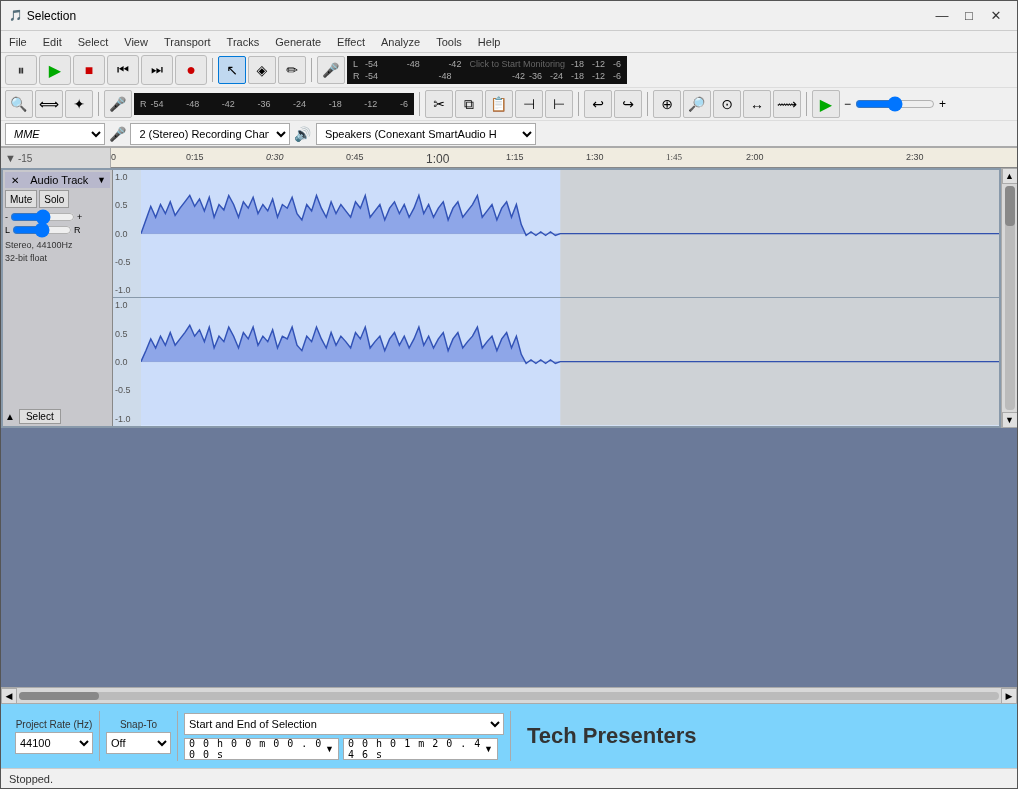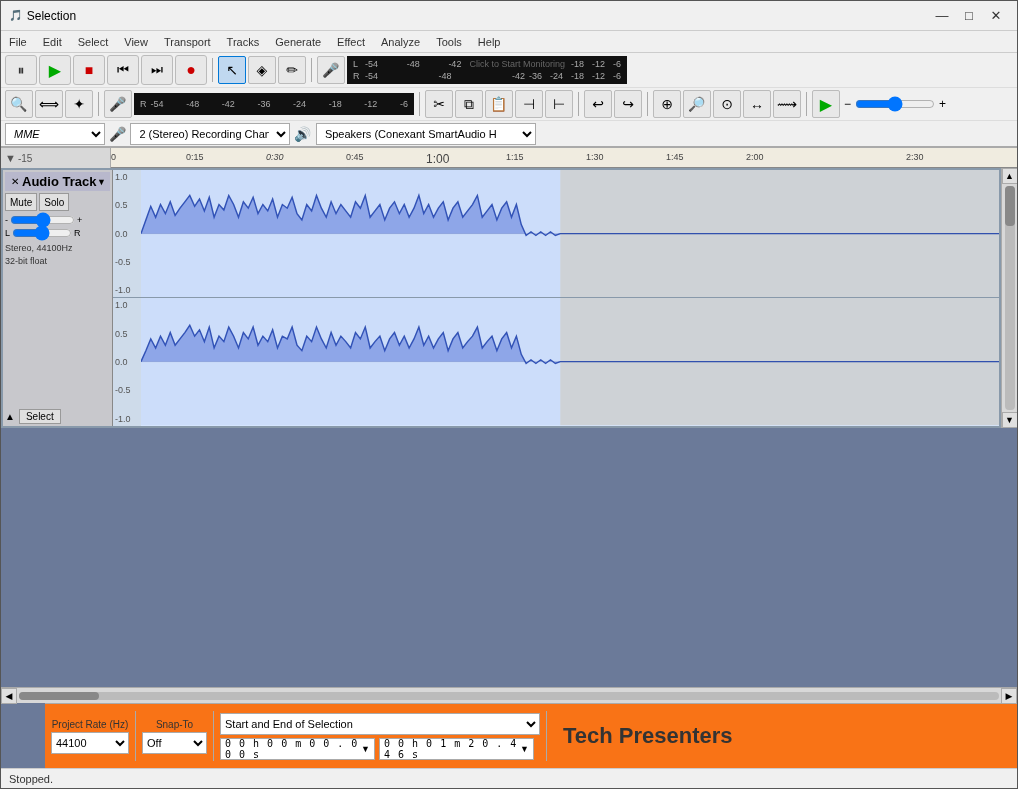--- a/index.html
+++ b/index.html
@@ -208,39 +208,39 @@
       </div>
       <div class="timeline-ruler" style="position:relative; overflow:hidden;">
 
         <div style="position:absolute; left:0; top:4px; font-size:9px; color:#444;">0</div>
         <div style="position:absolute; left:75px; top:4px; font-size:9px; color:#444;">0:15</div>
         <div style="position:absolute; left:155px; top:4px; font-size:9px; color:#444;font-style:italic;">0:30</div>
         <div style="position:absolute; left:235px; top:4px; font-size:9px; color:#444;">0:45</div>
         <div style="position:absolute; left:315px; top:4px; font-size:12px; color:#444;">1:00</div>
         <div style="position:absolute; left:395px; top:4px; font-size:9px; color:#444;">1:15</div>
         <div style="position:absolute; left:475px; top:4px; font-size:9px; color:#444;">1:30</div>
-        <div style="position:absolute; left:555px; top:4px; font-size:9px; color:#444;">1:45</div>
+        <div style="position:absolute; left:555px; top:4px; font-size:9px; color:#444;font-family:Liberation Serif, serif;">1:45</div>
         <div style="position:absolute; left:635px; top:4px; font-size:9px; color:#444;">2:00</div>
         <div style="position:absolute; left:715px; top:21px; font-size:9px; color:#444;">2:15</div>
         <div style="position:absolute; left:795px; top:4px; font-size:9px; color:#444;">2:30</div>
       </div>
     </div>
 
     <div style="display:flex; flex:1; overflow:hidden;">
 
       <div style="display:flex; flex:1; position:relative;">
 
         <div style="display:flex; flex-direction:column; flex:1; border: 2px solid #8899aa; background:#e8f0ff;">
 
           <div style="display:flex; flex:1;">
 
             <div class="track-controls" style="width:110px; min-width:110px; background:#c8c8cc; border-right:1px solid #888; display:flex; flex-direction:column; padding:2px;">
               <div style="display:flex; align-items:center; justify-content:space-between; background:#b8b8cc; padding:2px 4px; font-size:11px; font-weight:bold;">
                 <button style="font-size:10px; background:none; border:none; cursor:pointer; padding:0 2px;">✕</button>
-                <span style="font-size:13px; font-weight:bold;">Audio Track</span>
+                <span style="font-size:11px; font-weight:normal;">Audio Track</span>
                 <span class="track-dropdown">▼</span>
               </div>
               <div style="display:flex; gap:2px; margin-top:2px;">
                 <button class="track-btn">Mute</button>
                 <button class="track-btn">Solo</button>
               </div>
               <div style="display:flex; align-items:center; font-size:9px; margin-top:3px; gap:2px;">
                 <span>-</span>
                 <input type="range" style="width: 65px; height: 12px;" min="0" max="100" value="50">
                 <span>+</span>
@@ -343,21 +343,21 @@
     <div style="flex:1; background:#6b7a99; min-height:170px;"></div>
 
     <div style="height:16px; background:#d8d8d8; border-top:1px solid #aaa; display:flex; align-items:center;">
       <button style="width:16px; height:16px; font-size:9px; background:#e0e0e0; border:1px solid #aaa; cursor:pointer; display:flex; align-items:center; justify-content:center;">◀</button>
       <div style="flex:1; height:8px; background:#bbb; border-radius:4px; margin:0 2px; position:relative;">
         <div style="position:absolute; left:0; top:0; width:80px; height:8px; background:#888; border-radius:4px; cursor:pointer;"></div>
       </div>
       <button style="width:16px; height:16px; font-size:9px; background:#e0e0e0; border:1px solid #aaa; cursor:pointer; display:flex; align-items:center; justify-content:center;">▶</button>
     </div>
 
-    <div class="bottom-bar" style="background:#f97316; border-top:1px solid #aaa; height:65px; display:flex; align-items:center; padding:4px 6px; gap:6px;margin-left:44px;">
+    <div class="bottom-bar" style="background:#7dd3fc; border-top:1px solid #aaa; height:65px; display:flex; align-items:center; padding:4px 14px; gap:6px;">
 
       <div style="display:flex; flex-direction:column; align-items:center; min-width:78px;">
         <span style="font-size:10px; color:#333;">Project Rate (Hz)</span>
         <select style="height:22px; font-size:11px; border:1px solid #aaa; background:white; width:100%; margin-top:2px;">
           <option>44100</option>
         </select>
       </div>
 
       <div style="width:1px; height:50px; background:#aaa;"></div>
 

